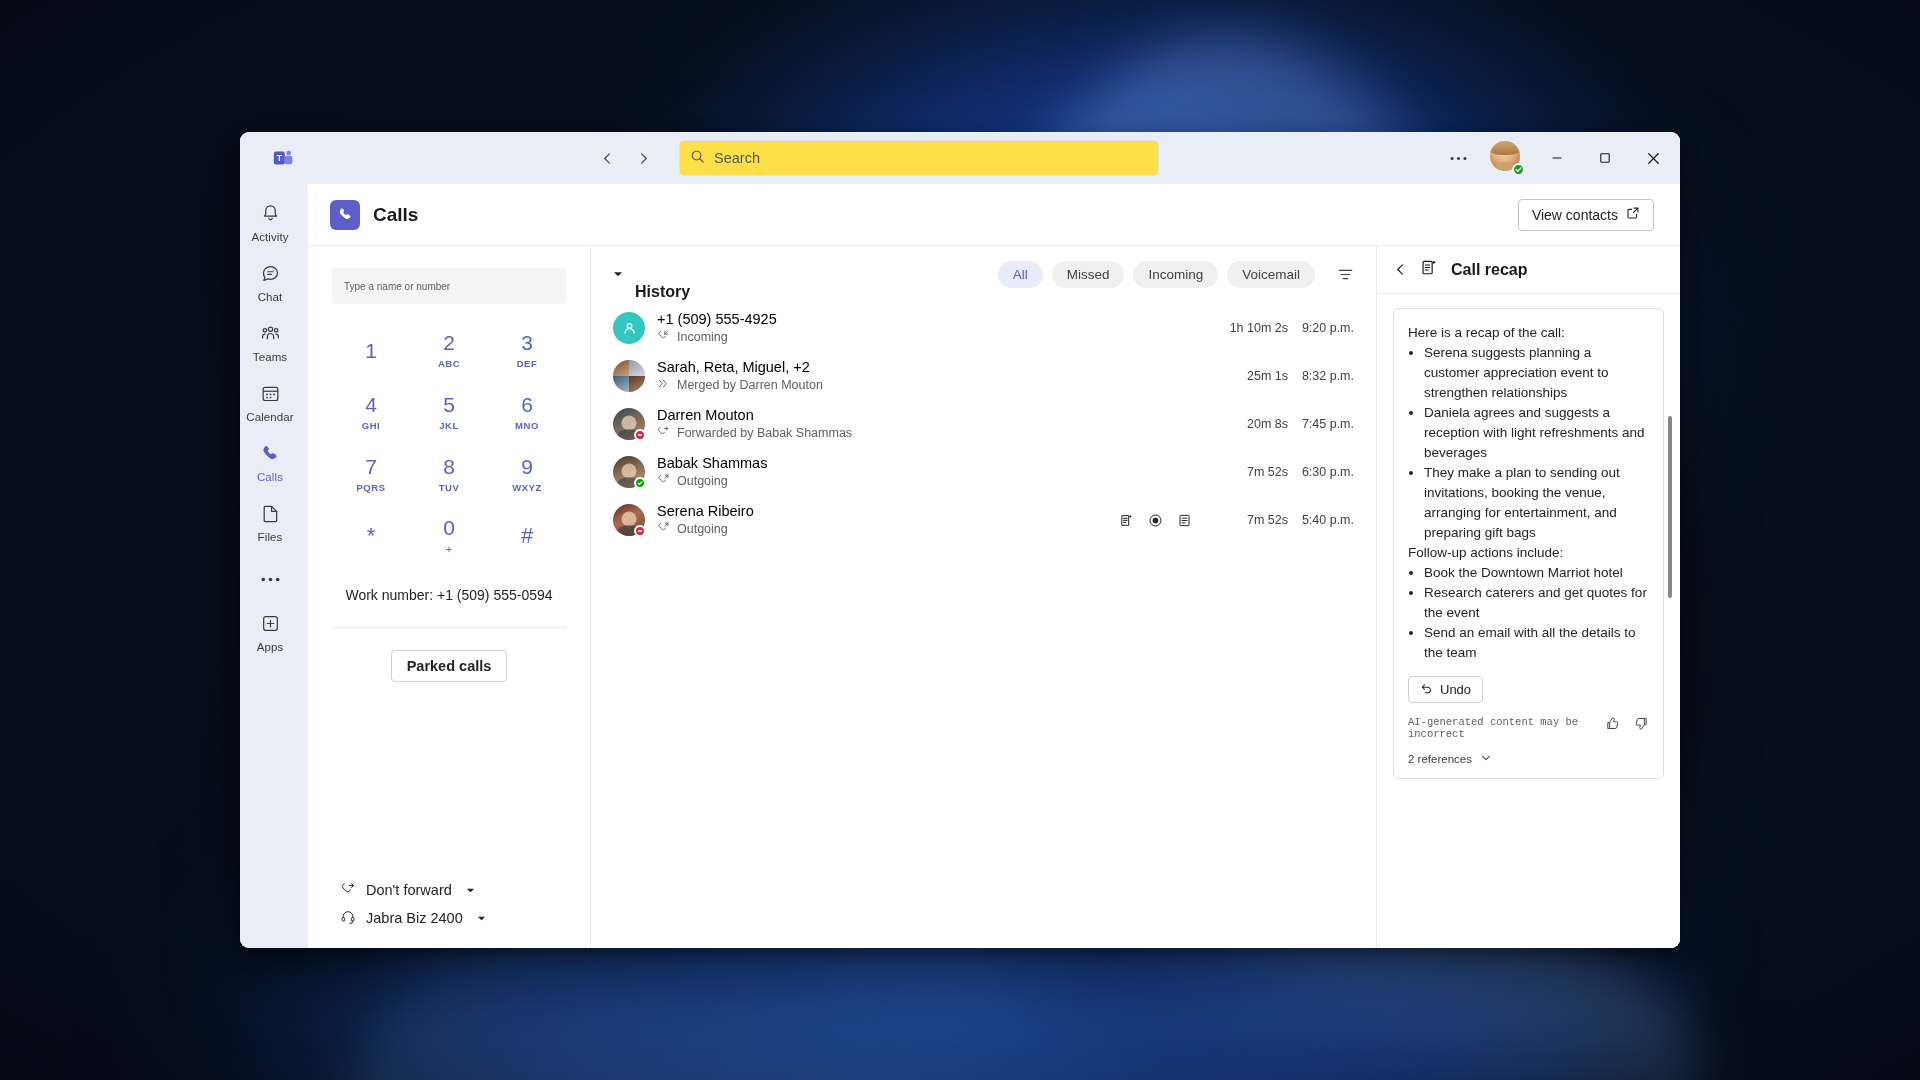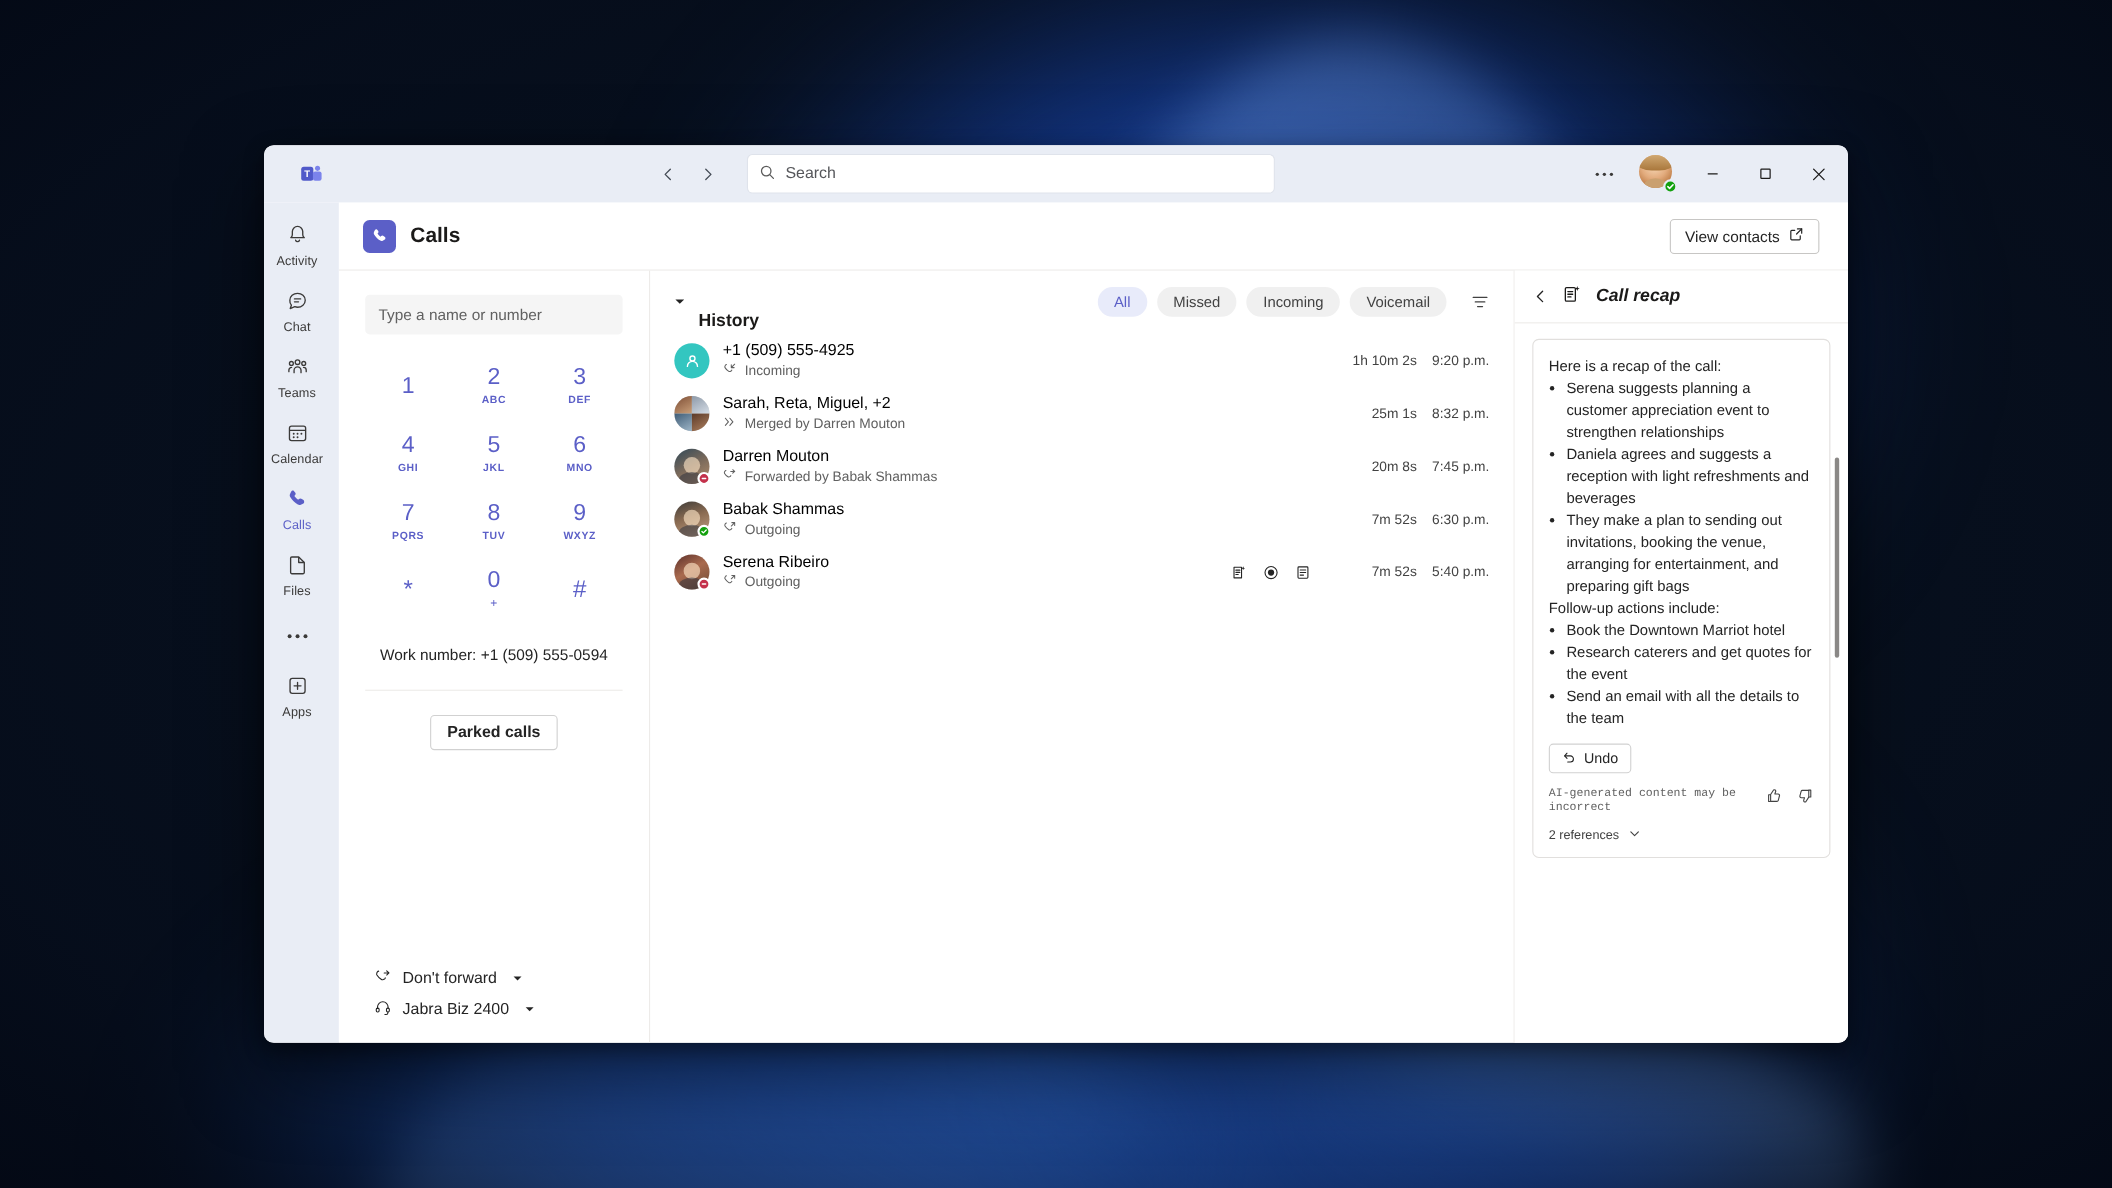--- a/index.html
+++ b/index.html
@@ -70,21 +70,21 @@
   .tb-logo { width: 86px; display:flex; align-items:center; justify-content:center; }
   .tb-nav { display:flex; gap: 6px; margin-left: 266px; }
   .navbtn {
     width: 30px; height: 30px; border-radius: 4px;
     display:flex; align-items:center; justify-content:center;
     color: #444b55;
   }
   .searchbar {
     width: 478px; height: 34px;
     margin-left: 22px;
-    background: #ffffff;
+    background: #fde047;
     border-radius: 4px;
     display:flex; align-items:center;
     padding: 0 10px;
     color: #3b3a39;
     font-size: 14.5px;
     box-shadow: 0 0 0 1px rgba(0,0,0,.04);
   }
   .searchbar .ph { color: #55565a; margin-left: 9px; font-size: 14.5px; }
   .tb-right {
     position: absolute; right: 0; top: 0; height: 52px;
@@ -182,21 +182,21 @@
   
   .dialpane {
     width: 283px; flex: 0 0 283px;
     border-right: 1px solid #edebe9;
     padding: 22px 24px 0 24px;
     display:flex; flex-direction: column;
   }
   .dial-input {
     height: 36px; background:#f5f5f5; border-radius:4px;
     display:flex; align-items:center; padding: 0 12px;
-    color:#616161; font-size: 14px;
+    color:#616161; font-size: 10px;
   }
   .keypad {
     margin-top: 18px;
     display:grid; grid-template-columns: repeat(3, 1fr);
     row-gap: 6px;
   }
   .key {
     height: 56px;
     display:flex; flex-direction:column; align-items:center; justify-content:center;
     color:#5b5fc7; border-radius: 4px; cursor:pointer;
@@ -293,21 +293,20 @@
   .recap {
     width: 303px; flex: 0 0 303px;
     display:flex; flex-direction: column; background:#fff;
     position: relative;
   }
   .rc-head {
     height: 48px; flex:0 0 48px;
     display:flex; align-items:center; gap: 12px;
     padding: 0 16px;
     border-bottom: 1px solid #edebe9;
-    font-style: italic;
   }
   .rc-back { color:#242424; display:flex; cursor:pointer; }
   .rc-title { font-size: 16px; font-weight: 700; color:#1b1a19; }
   .rc-note {
     height: 32px; flex: 0 0 32px;
     background:#f5f5f5;
     display:flex; align-items:center; gap: 9px;
     padding: 0 16px;
     font-size: 11.5px; color:#424242;
   }

